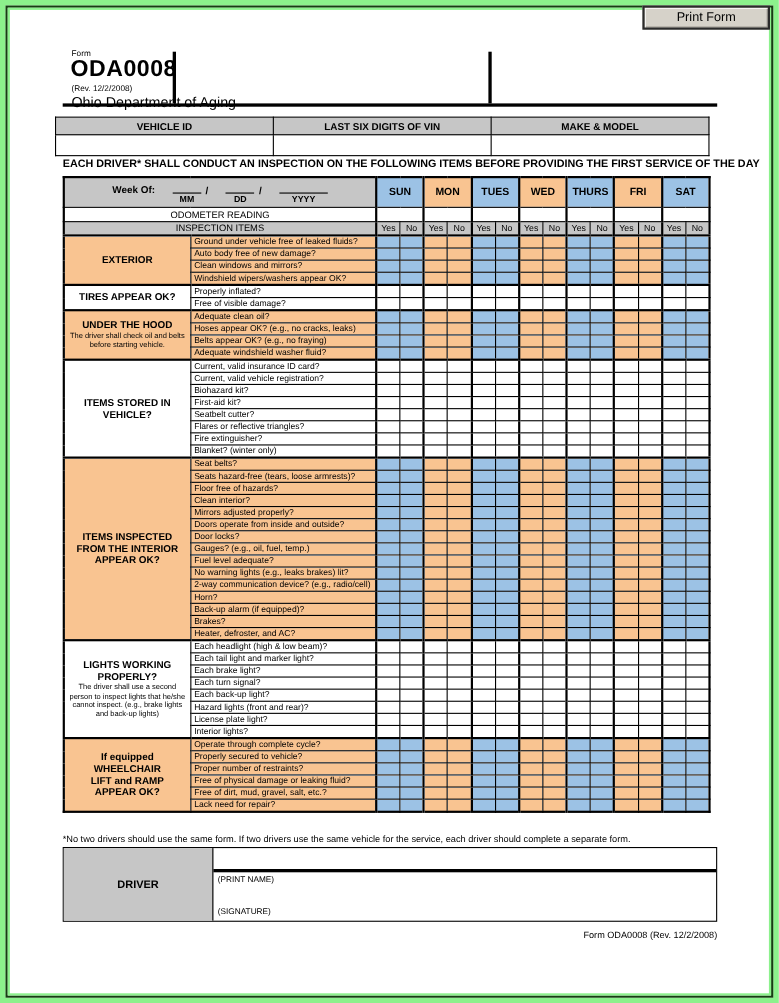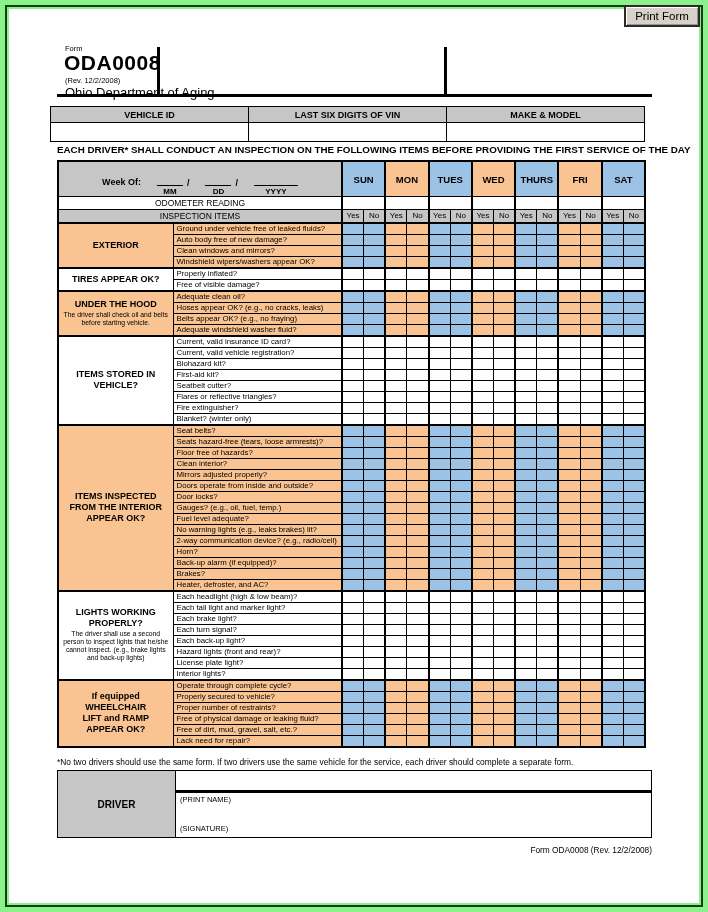--- a/index.html
+++ b/index.html
@@ -9,21 +9,21 @@
     font-family:"Liberation Sans","DejaVu Sans",sans-serif; color:#000;
     overflow:hidden;
   }
   
   .f1,.f2,.f3 { position:absolute; pointer-events:none; z-index:5; }
   .f1 { inset:0; border:5px solid #8CF18C; }
   .f2 { inset:5px; border:2px solid #153E11; }
   .f3 { inset:7px; border:2px solid #8CF18C; }
 
   .print-btn {
-    position:absolute; top:5px; right:8px; width:76px; height:22px; z-index:10;
+    position:absolute; top:5px; right:8px; width:116px; height:22px; z-index:10;
     background:#D6D2C9; border:2px solid #2b2b2b;
     box-shadow:inset 1px 1px 0 #ffffff, inset -1px -1px 0 #9a968e;
     font-family:"Liberation Sans",sans-serif; font-size:11.5px; color:#000;
     text-align:center; line-height:17px; cursor:pointer; padding:0;
   }
 
   
   .hdr { position:absolute; left:57px; top:42px; width:595px; height:55px; border-bottom:3px solid #000; }
   .hdr .form-word { position:absolute; left:8px; top:2px; font-size:7.5px; }
   .hdr .form-num  { position:absolute; left:7px; top:9px; font-size:21px; font-weight:bold; letter-spacing:0.5px; }
@@ -42,21 +42,21 @@
   .instruction { position:absolute; left:57px; top:144px; width:640px; font-size:9.8px; font-weight:bold; white-space:nowrap; }
 
   
   .grid { position:absolute; left:57px; top:160px; width:589px; border-collapse:collapse; table-layout:fixed; border:2px solid #000; }
   .grid td { border:1px solid #000; padding:0; overflow:hidden; }
   .day-start { border-left:2px solid #000 !important; }
   .sec-first td { border-top:2px solid #000; }
 
   .r-days td { height:27px; }
   .c-weekof { background:#C6C6C6; }
-  .wo-wrap { display:flex; justify-content:center; align-items:flex-start; gap:4px; padding-top:15px; font-size:9px; font-weight:bold; }
+  .wo-wrap { display:flex; justify-content:center; align-items:flex-start; gap:4px; padding-top:4px; font-size:9px; font-weight:bold; }
   .wo-group { display:inline-flex; flex-direction:column; align-items:center;margin-left:12px; }
   .wo-blank { height:9px; border-bottom:1px solid #000; }
   .wo-b1,.wo-b2 { width:26px; } .wo-b3 { width:44px; }
   .wo-cap { font-size:8px; font-weight:bold; margin-top:1px; }
   .wo-slash { padding-top:1px; }
   .day-hd { font-weight:bold; font-size:9.5px; text-align:center; vertical-align:middle; }
   .day-blue { background:#9CC2E5; } .day-orange { background:#F9C491; }
 
   .r-odo td { height:13px; }
   .c-odo { background:#fff; text-align:center; font-size:8.5px; }
@@ -73,21 +73,21 @@
   .cell-blue { background:#9CC2E5; } .cell-orange { background:#F9C491; } .cell-white { background:#fff; }
   td.lbl { text-align:center; vertical-align:middle; font-size:9px; font-weight:bold; padding:0 2px; }
   .lbl-orange { background:#F9C491; } .lbl-white { background:#fff; }
   .sec-title { white-space:pre-line; line-height:1.2; display:block; }
   .sec-note { display:block; font-weight:normal; font-size:6.8px; line-height:1.2; margin-top:1px; }
 
   .footnote { position:absolute; left:57px; top:757px; width:640px; font-size:8.4px; white-space:nowrap; }
 
   
   .driver { position:absolute; left:57px; top:770px; width:595px; height:68px; border:1.5px solid #000; display:flex; }
-  .driver .dlabel { width:118px; background:#C6C6C6; border-right:1.5px solid #000; display:flex; align-items:center; justify-content:center; font-size:10px; font-weight:bold; }
+  .driver .dlabel { width:136px; background:#C6C6C6; border-right:1.5px solid #000; display:flex; align-items:center; justify-content:center; font-size:10px; font-weight:bold; }
   .driver .dright { flex:1; display:flex; flex-direction:column; }
   .driver .pn-area { height:22px; border-bottom:3px solid #000; }
   .driver .pn-cap { font-size:7.5px; padding:2px 0 0 4px; }
   .driver .spacer { flex:1; }
   .driver .sig-cap { font-size:7.5px; padding:0 0 4px 4px; }
 
   .footer { position:absolute; right:56px; top:845px; font-size:8.3px; }
 </style>
 </head>
 <body>

